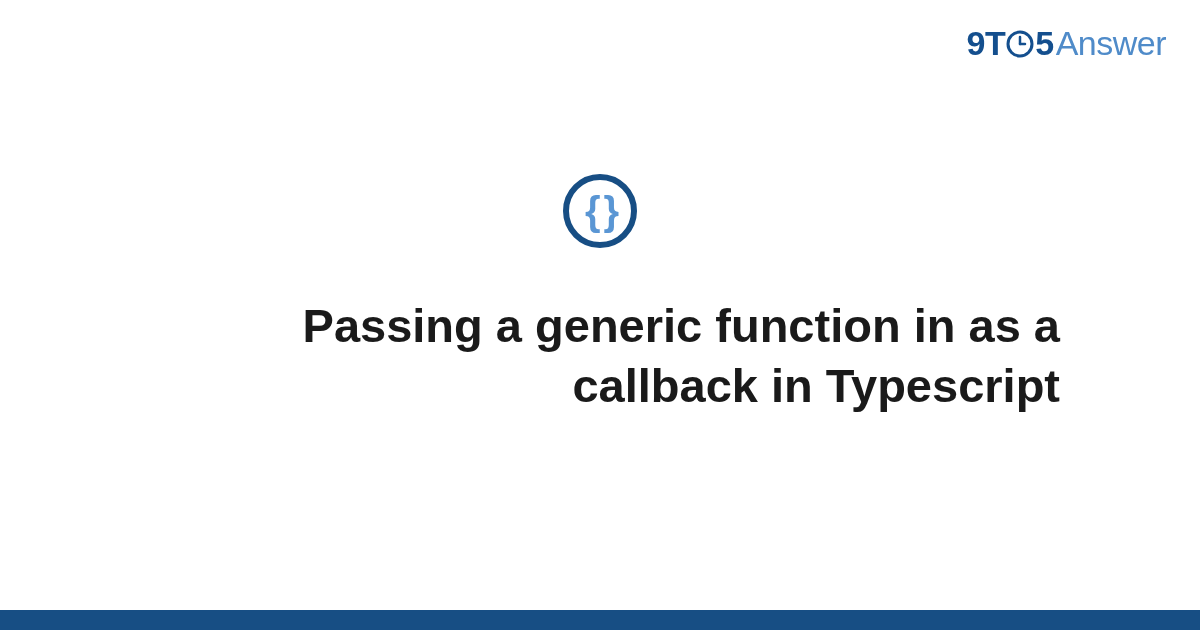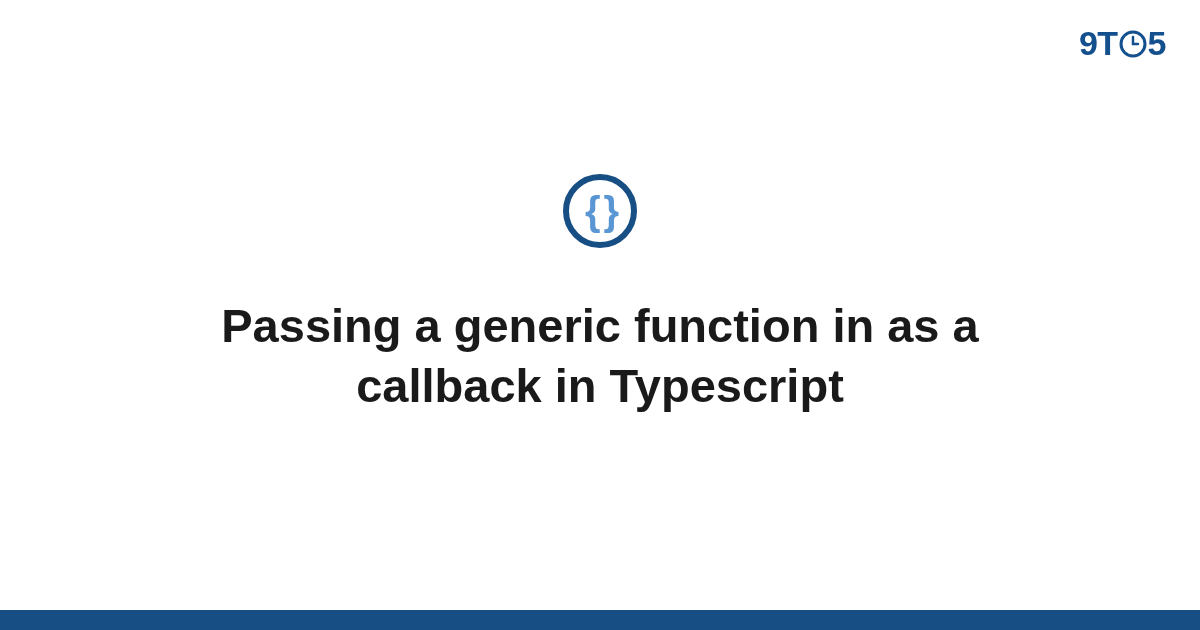--- a/index.html
+++ b/index.html
@@ -76,21 +76,21 @@
       font-weight: 700;
       color: #5a96d4;
       letter-spacing: -4px;
       line-height: 1;
       font-family: Arial, sans-serif;
     }
     .title {
       font-size: 47px;
       font-weight: 700;
       color: #1a1a1a;
-      text-align: center;
+      text-align: right;
       line-height: 1.28;
       max-width: 1000px;
       padding: 0 40px;
     }
     .bottom-bar {
       position: absolute;
       bottom: 0;
       left: 0;
       width: 1200px;
       height: 20px;
@@ -104,20 +104,21 @@
   <span class="nine">9</span>
   <span class="t">T</span>
   <span class="clock-icon">
     <svg width="28" height="28" viewBox="0 0 28 28">
       <circle cx="14" cy="14" r="12" fill="none" stroke="#144f8e" stroke-width="3"></circle>
       <line x1="14" y1="14" x2="14" y2="7" stroke="#144f8e" stroke-width="2.5" stroke-linecap="round"></line>
       <line x1="14" y1="14" x2="19" y2="14" stroke="#144f8e" stroke-width="2.5" stroke-linecap="round"></line>
     </svg>
   </span>
   <span class="five">5</span>
+  <span class="answer">Answer</span>
 </div>
 
 <div class="content">
   <div class="category-icon">
     <span class="braces">{ }</span>
   </div>
   <h1 class="title">Passing a generic function in as a callback in Typescript</h1>
 </div>
 
 <div class="bottom-bar"></div>

